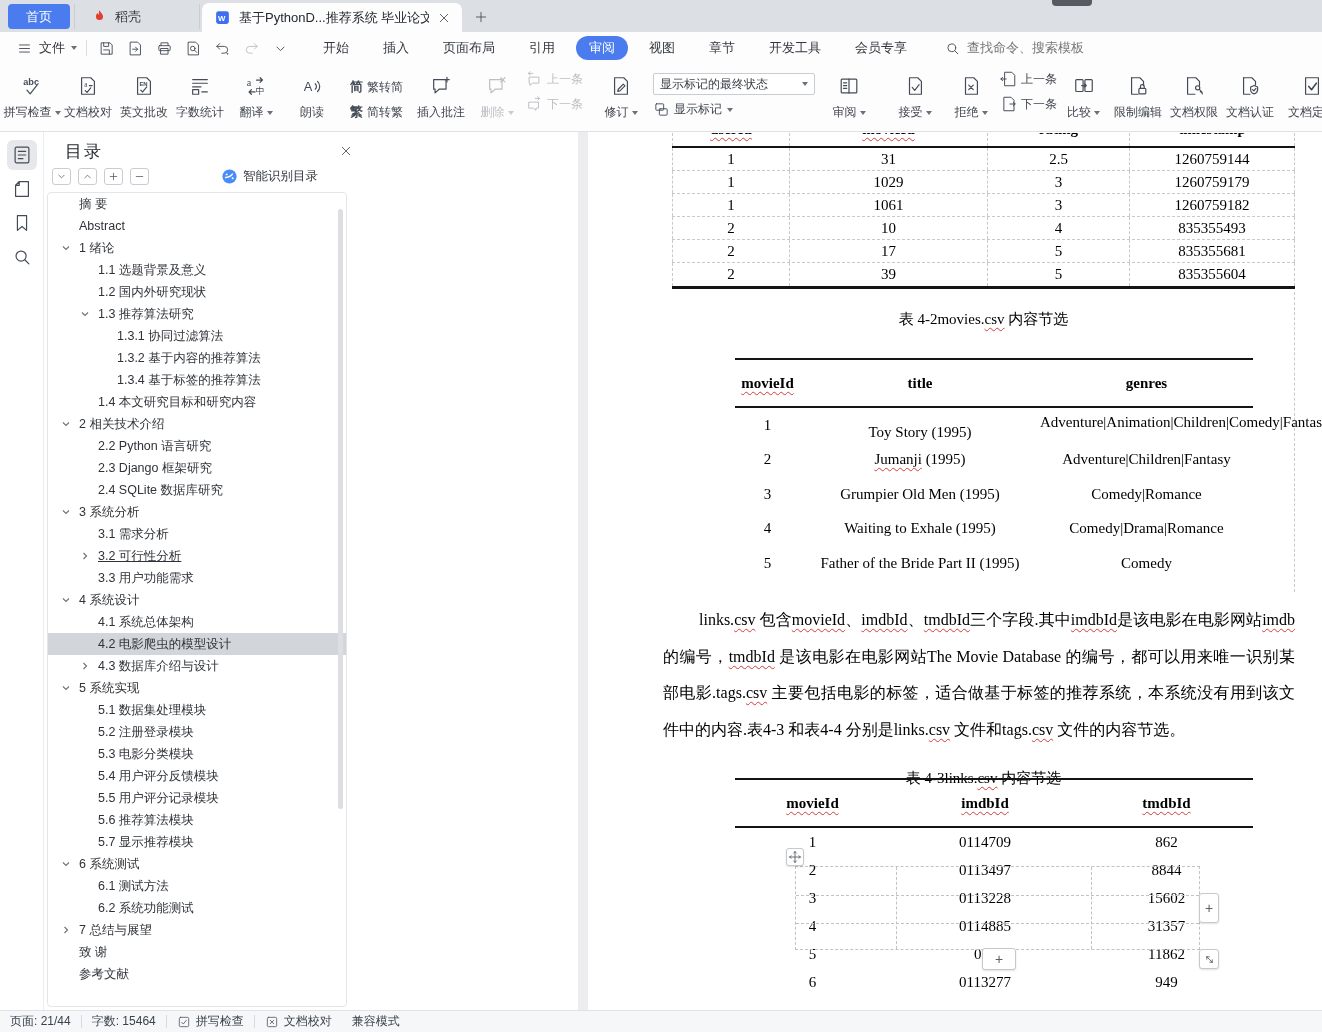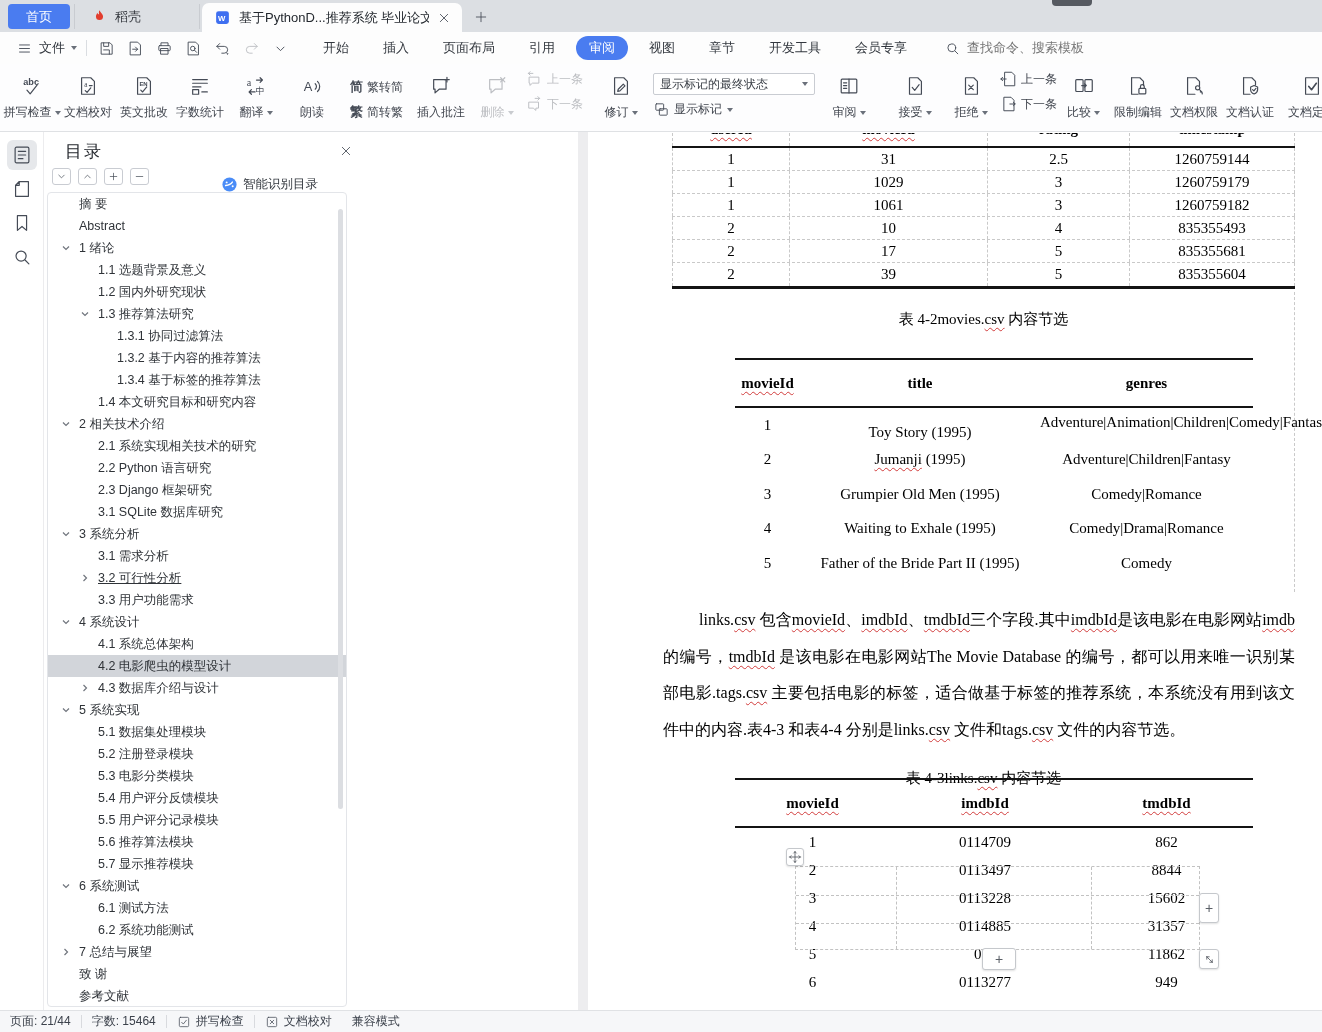--- a/index.html
+++ b/index.html
@@ -49,21 +49,21 @@
   .stripe{position:absolute;left:0;top:132px;width:44px;height:878px;background:#fff;border-right:1px solid #ececee;}
   .sico{width:30px;height:30px;margin:4px auto;display:flex;align-items:center;justify-content:center;border-radius:6px;color:#4a505a;}
   .sico.active{background:#e6e8eb;}
   .stripe .sico:first-child{margin-top:8px;}
   
   .panel{position:absolute;left:44px;top:132px;width:534px;height:878px;background:#fff;}
   .ptitle{position:absolute;left:21px;top:8px;font-size:17px;color:#23272d;letter-spacing:2px;}
   .pclose{position:absolute;left:293px;top:10px;width:18px;height:18px;color:#7a7f87;display:flex;align-items:center;justify-content:center;}
   .pbtns{position:absolute;left:8px;top:36px;display:flex;gap:7px;}
   .pbtn{width:19px;height:17px;border:1px solid #c9ccd2;border-radius:3px;display:flex;align-items:center;justify-content:center;color:#565c66;background:#fff;}
-  .smart{position:absolute;left:177px;top:36px;display:flex;align-items:flex-start;gap:5px;font-size:12.5px;color:#33383f;margin-top:8px;}
+  .smart{position:absolute;left:177px;top:36px;display:flex;align-items:flex-start;gap:5px;font-size:12.5px;color:#33383f;}
   .tocbox{position:absolute;left:3px;top:60px;width:300px;height:815px;border:1px solid #e3e5e9;border-radius:4px;overflow:hidden;background:#fff;}
   .toc-item{height:22px;display:flex;align-items:center;font-size:12.5px;color:#2f3338;white-space:nowrap;}
   .toc-item.sel{background:#d2d5da;}
   .tarrow{width:18px;display:inline-flex;align-items:center;justify-content:flex-start;color:#70757d;flex:none;}
   .tscroll{position:absolute;right:3px;top:16px;width:5px;height:600px;background:#dcdee2;border-radius:3px;}
   .splitter{position:absolute;left:578px;top:132px;width:10px;height:878px;background:#ededef;}
   
   .docarea{position:absolute;left:588px;top:132px;width:734px;height:878px;background:#fff;overflow:hidden;
     font-family:"Liberation Serif","DejaVu Serif",serif;color:#000;}
   .err{text-decoration-line:underline;text-decoration-style:wavy;text-decoration-color:#d23c3c;text-decoration-thickness:1px;text-underline-offset:3px;}
@@ -626,33 +626,29 @@
         <div class="toc-item" style="padding-left: 13px;">
           <span class="tarrow">
             <svg width="10" height="10" viewBox="0 0 10 10" fill="none" stroke="#70757d" stroke-width="1.2">
               <path d="M2 3.5l3 3 3-3"></path>
             </svg>
           </span>
           <span class="tlabel">2 相关技术介绍</span>
         </div>
         <div class="toc-item" style="padding-left: 32px;">
           <span class="tarrow"></span>
-          <span class="tlabel">2.1 系统实现相关技术的研究</span>
-        </div>
-        <div class="toc-item" style="padding-left: 32px;">
-          <span class="tarrow"></span>
           <span class="tlabel">2.2 Python 语言研究</span>
         </div>
         <div class="toc-item" style="padding-left: 32px;">
           <span class="tarrow"></span>
           <span class="tlabel">2.3 Django 框架研究</span>
         </div>
         <div class="toc-item" style="padding-left: 32px;">
           <span class="tarrow"></span>
-          <span class="tlabel">3.1 SQLite 数据库研究</span>
+          <span class="tlabel">2.4 SQLite 数据库研究</span>
         </div>
         <div class="toc-item" style="padding-left: 13px;">
           <span class="tarrow">
             <svg width="10" height="10" viewBox="0 0 10 10" fill="none" stroke="#70757d" stroke-width="1.2">
               <path d="M2 3.5l3 3 3-3"></path>
             </svg>
           </span>
           <span class="tlabel">3 系统分析</span>
         </div>
         <div class="toc-item" style="padding-left: 32px;">

